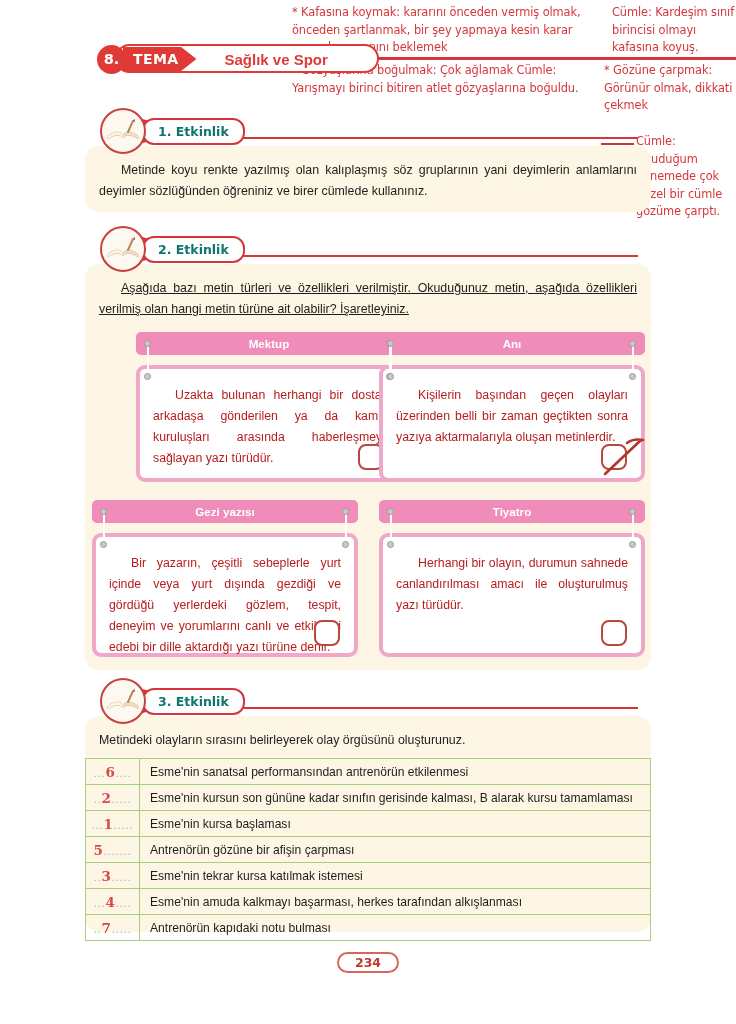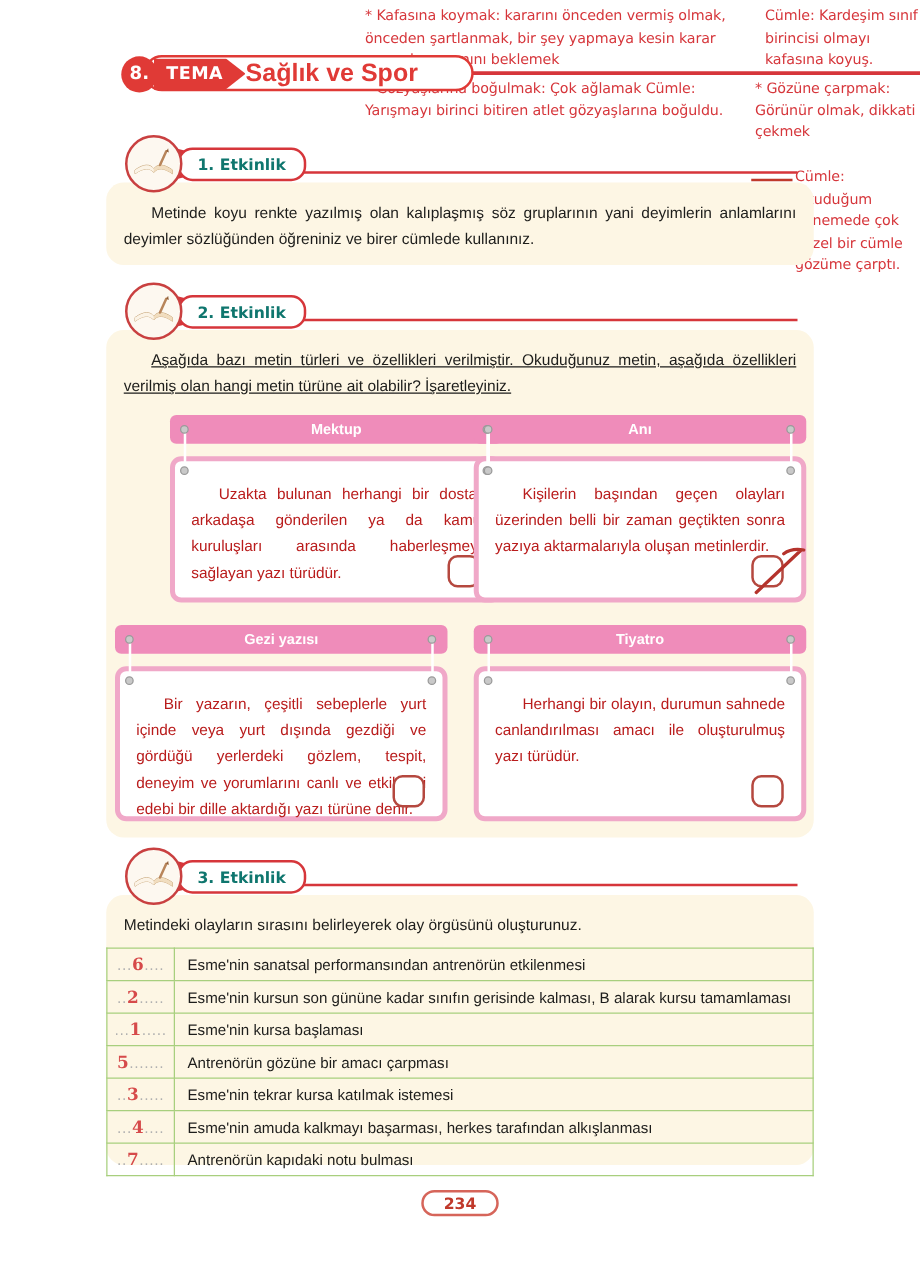--- a/index.html
+++ b/index.html
@@ -92,23 +92,23 @@
     font-weight: bold;
     letter-spacing: 0.4px;
     display: flex;
     align-items: center;
     font-family: "DejaVu Sans", sans-serif;
     clip-path: polygon(0 0, calc(100% - 16px) 0, 100% 50%, calc(100% - 16px) 100%, 0 100%);
   }
   .tema-title {
     position: relative;
     z-index: 3;
-    margin-left: 0;
+    margin-left: 28px;
     color: #e03a36;
-    font-size: 20px;
+    font-size: 15px;
     font-weight: bold;
     white-space: nowrap;
   }
 
   
   .etkinlik {
     position: absolute;
     height: 46px;
     display: flex;
     align-items: center;
@@ -448,21 +448,21 @@
       <tr>
         <td class="num">..<span class="hand">2</span>.....</td>
         <td class="txt">Esme'nin kursun son gününe kadar sınıfın gerisinde kalması, B alarak kursu tamamlaması</td>
       </tr>
       <tr>
         <td class="num">...<span class="hand">1</span>.....</td>
         <td class="txt">Esme'nin kursa başlaması</td>
       </tr>
       <tr>
         <td class="num"><span class="hand">5</span>.......</td>
-        <td class="txt">Antrenörün gözüne bir amacı çarpması</td>
+        <td class="txt">Antrenörün gözüne bir afişin çarpması</td>
       </tr>
       <tr>
         <td class="num">..<span class="hand">3</span>.....</td>
         <td class="txt">Esme'nin tekrar kursa katılmak istemesi</td>
       </tr>
       <tr>
         <td class="num">...<span class="hand">4</span>....</td>
         <td class="txt">Esme'nin amuda kalkmayı başarması, herkes tarafından alkışlanması</td>
       </tr>
       <tr>

